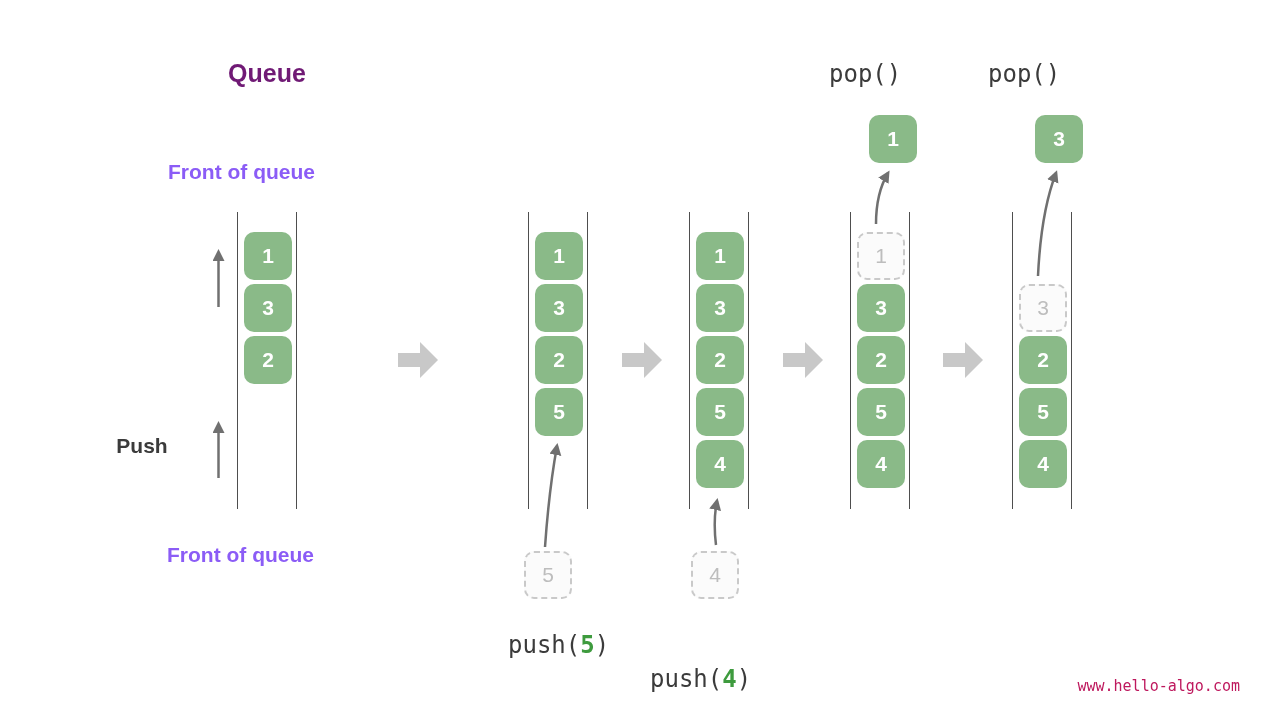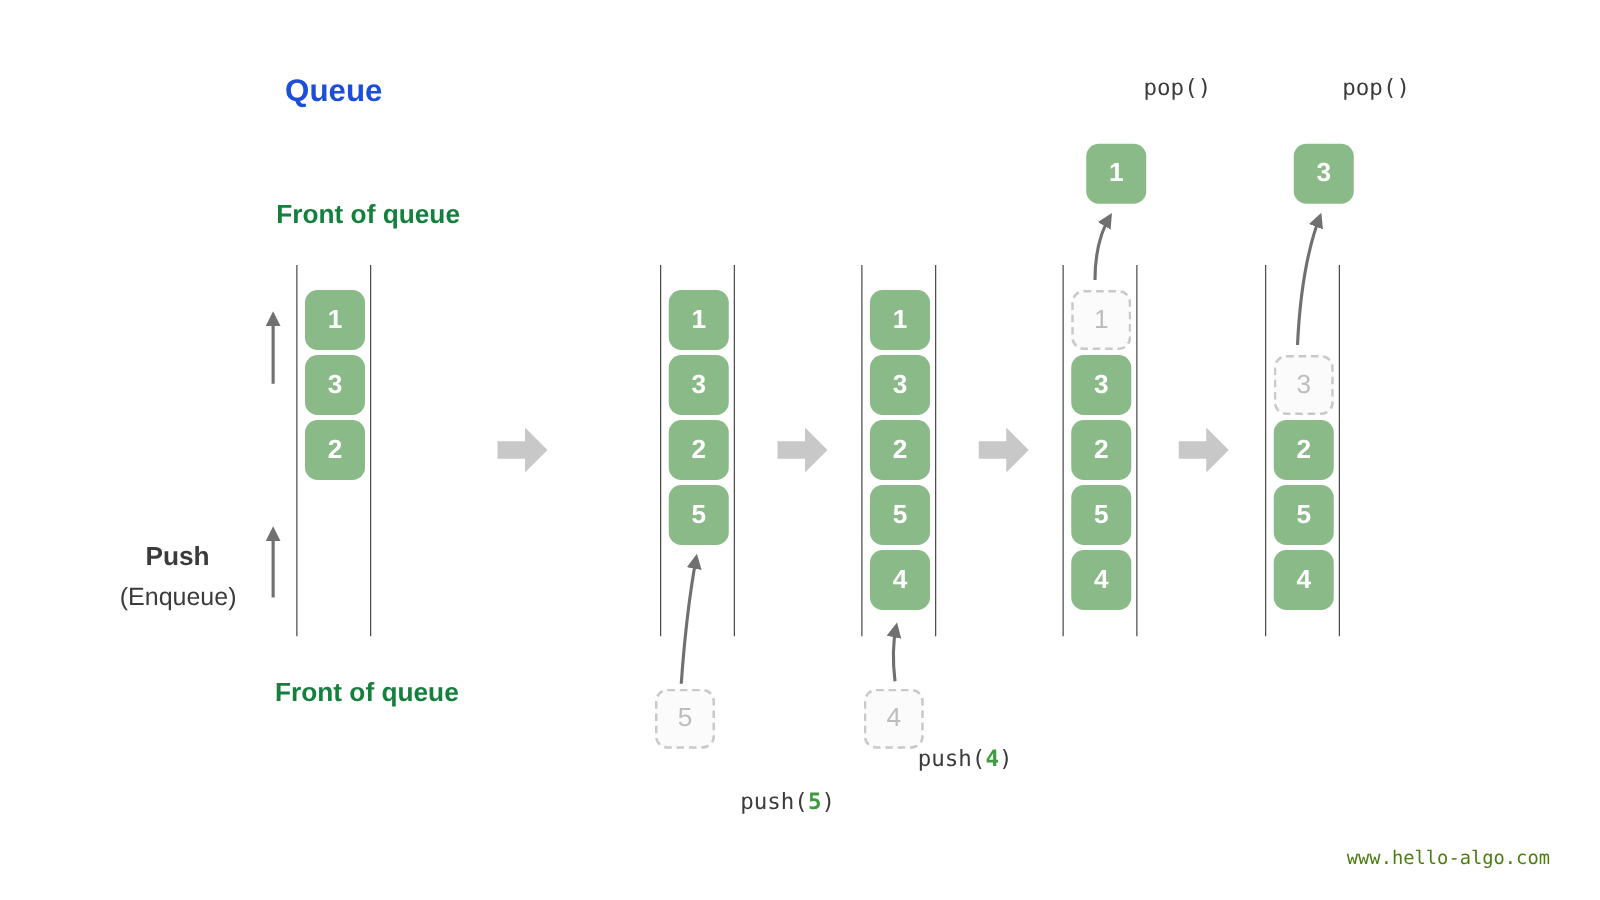--- a/index.html
+++ b/index.html
@@ -1,35 +1,35 @@
 <!DOCTYPE html>
 <html><head>
 <meta charset="utf-8">
 <style>
   html,body{margin:0;padding:0;background:#fff;}
   .canvas{position:relative;width:1280px;height:720px;background:#FFFFFF;overflow:hidden;
           font-family:"Liberation Sans","DejaVu Sans",sans-serif;}
   .overlay{position:absolute;left:0;top:0;width:1280px;height:720px;pointer-events:none;}
   .title{position:absolute;left:187px;top:59px;width:160px;text-align:center;
-         font-size:25px;font-weight:bold;color:#1d4ed8;}
-  .biglabel{position:absolute;font-size:21px;font-weight:bold;color:#15803d;text-align:right;}
+         font-size:25px;font-weight:bold;color:#701a75;}
+  .biglabel{position:absolute;font-size:21px;font-weight:bold;color:#8b5cf6;text-align:left;}
   .sidebold{position:absolute;font-size:21px;font-weight:bold;color:#3B3B3B;text-align:center;}
   .sidesub{position:absolute;font-size:20px;font-weight:normal;color:#3B3B3B;text-align:center;}
   .qcol{position:absolute;top:212px;height:297px;width:58px;
         border-left:1.5px solid #4E4E4E;border-right:1.5px solid #4E4E4E;}
   .cell{position:absolute;width:48px;height:48px;border-radius:10px;box-sizing:border-box;
         display:flex;align-items:center;justify-content:center;
         font-size:21px;font-weight:bold;}
   .cell.solid{background:#8ABA88;color:#FFFFFF;}
   .cell.dashed{background:#FBFBFB;border:2px dashed #C9C9C9;color:#BDBDBD;font-weight:normal;}
   .mono{font-family:"DejaVu Sans Mono","Liberation Mono",monospace;}
-  .oplabel{position:absolute;font-size:18px;color:#3B3B3B;text-align:right;}
+  .oplabel{position:absolute;font-size:24px;color:#3B3B3B;text-align:left;}
   .oplabel .num{color:#3E9B3E;font-weight:bold;}
   .watermark{position:absolute;left:1040px;top:677px;width:200px;text-align:right;
-             font-size:15px;color:#4d7c0f;}
+             font-size:15px;color:#be185d;}
 </style>
 </head>
 <body>
 
 <div class="canvas">
 
   <svg class="overlay" viewBox="0 0 1280 720">
     <defs>
       <marker id="ah" markerUnits="userSpaceOnUse" markerWidth="14" markerHeight="14" refX="9" refY="6" orient="auto">
         <path d="M0,0 L12,6 L0,12 Z" fill="#707070"></path>
@@ -48,21 +48,20 @@
     <polygon fill="#C8C8C8" points="398,353 420,353 420,342 438,360 420,378 420,367 398,367"></polygon>
     <polygon fill="#C8C8C8" points="622,353 644,353 644,342 662,360 644,378 644,367 622,367"></polygon>
     <polygon fill="#C8C8C8" points="783,353 805,353 805,342 823,360 805,378 805,367 783,367"></polygon>
     <polygon fill="#C8C8C8" points="943,353 965,353 965,342 983,360 965,378 965,367 943,367"></polygon>
   </svg>
 
   <div class="title">Queue</div>
   <div class="biglabel" style="left:168px;top:160px;width:200px;">Front of queue</div>
   <div class="biglabel" style="left:167px;top:543px;width:200px;">Front of queue</div>
   <div class="sidebold" style="left:62px;top:434px;width:160px;">Push</div>
-  <div class="sidesub" style="left:60px;top:467px;width:165px;">(Enqueue)</div>
 
   <div class="qcol" style="left:237px;"></div>
   <div class="qcol" style="left:528px;"></div>
   <div class="qcol" style="left:689px;"></div>
   <div class="qcol" style="left:850px;"></div>
   <div class="qcol" style="left:1012px;"></div>
 
   <div class="cell solid" style="left:244px;top:232px;">1</div>
   <div class="cell solid" style="left:244px;top:284px;">3</div>
   <div class="cell solid" style="left:244px;top:336px;">2</div>
@@ -91,17 +90,17 @@
 
   <div class="oplabel mono" style="left:829px;top:60px;width:140px;">pop()</div>
   <div class="oplabel mono" style="left:988px;top:60px;width:140px;">pop()</div>
   <div class="cell solid" style="left:869px;top:115px;">1</div>
   <div class="cell solid" style="left:1035px;top:115px;">3</div>
 
   <div class="cell dashed" style="left:524px;top:551px;">5</div>
   <div class="cell dashed" style="left:691px;top:551px;">4</div>
 
   <div class="oplabel mono" style="left:508px;top:631px;width:160px;"><span>push(</span><span class="num">5</span><span>)</span></div>
-  <div class="oplabel mono" style="left:650px;top:597px;width:160px;"><span>push(</span><span class="num">4</span><span>)</span></div>
+  <div class="oplabel mono" style="left:650px;top:665px;width:160px;"><span>push(</span><span class="num">4</span><span>)</span></div>
 
   <div class="watermark mono">www.hello-algo.com</div>
 
 </div>
 
 </body></html>

